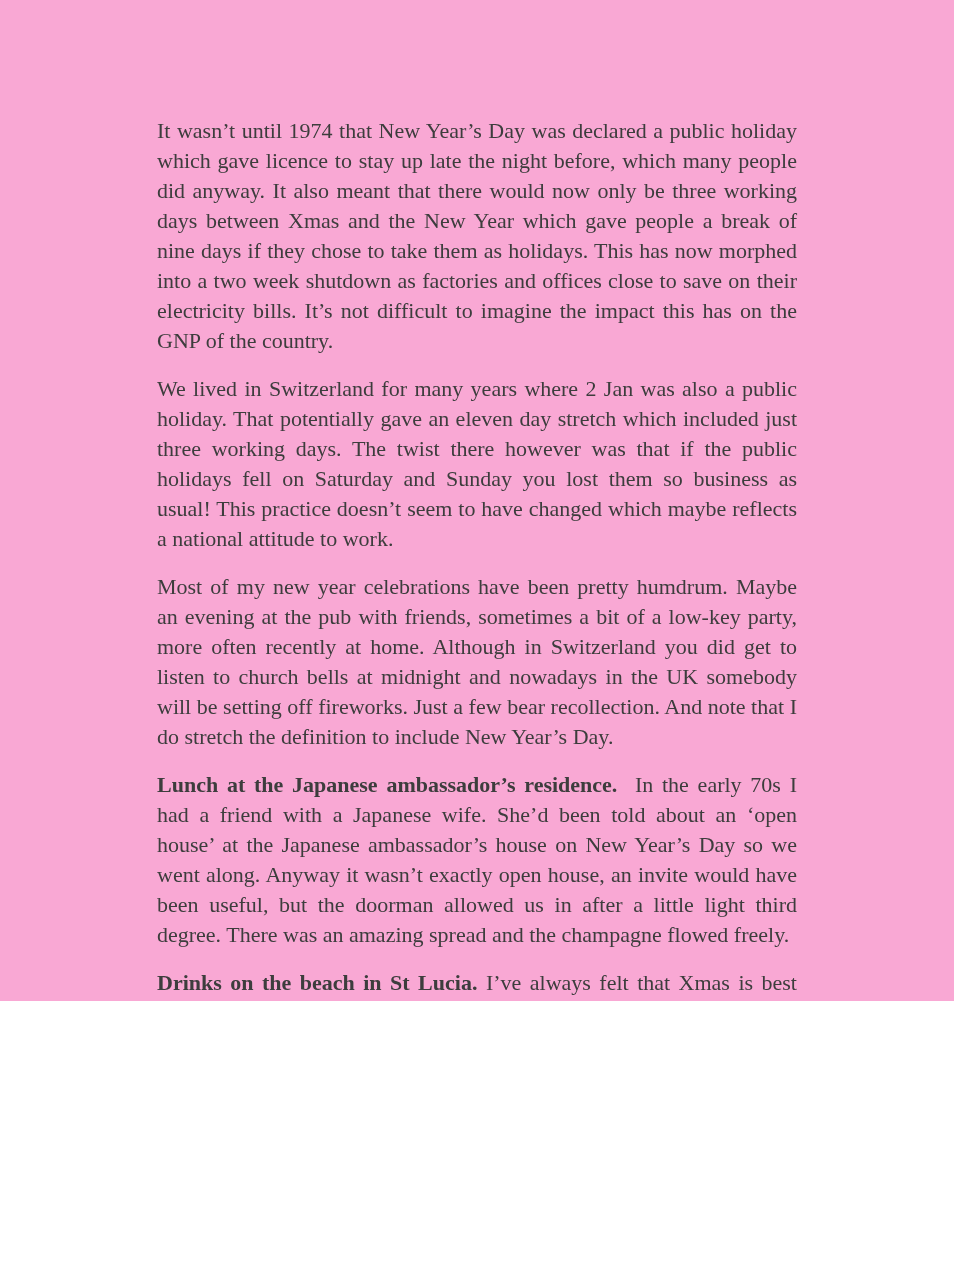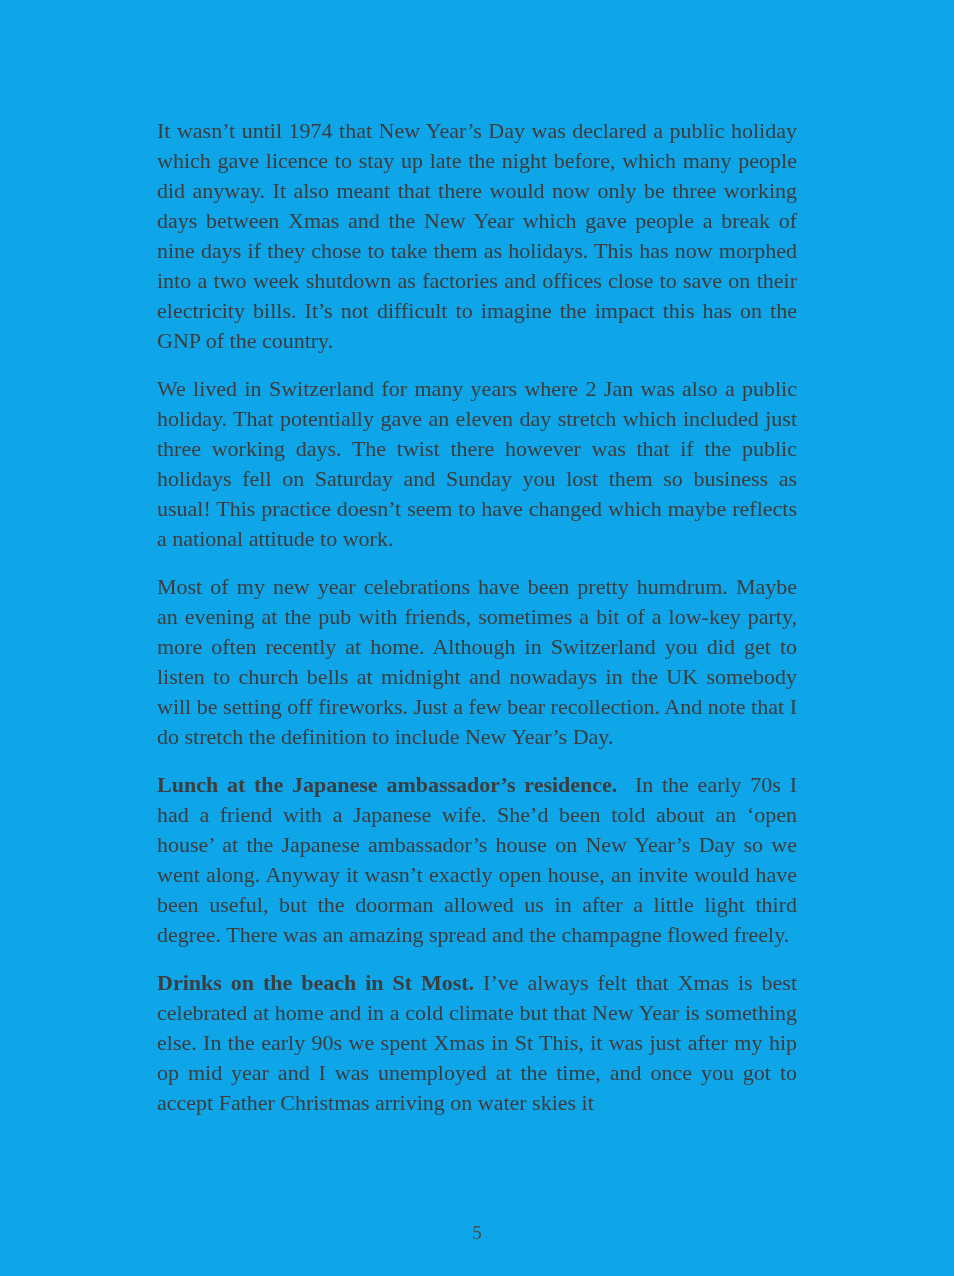--- a/index.html
+++ b/index.html
@@ -3,22 +3,22 @@
 <meta charset="utf-8">
 <style>
   html, body {
     margin: 0;
     padding: 0;
     background: #ffffff;
   }
   .page {
     position: relative;
     width: 954px;
-    height: 1276px;
-    background: #0ea5e9;
+    height: 1001px;
+    background: #f9a8d4;
     overflow: hidden;
     font-family: "Liberation Serif", serif;
   }
   .content {
     position: absolute;
     left: 157px;
     top: 116px;
     width: 640px;
   }
   p.para {
@@ -52,16 +52,16 @@
 </style>
 </head>
 <body>
 
 <div class="page">
   <div class="content">
     <p class="para"><span>It wasn’t until 1974 that New Year’s Day was declared a public holiday which gave licence to stay up late the night before, which many people did anyway. It also meant that there would now only be three working days between Xmas and the New Year which gave people a break of nine days if they chose to take them as holidays. This has now morphed into a two week shutdown as factories and offices close to save on their electricity bills. It’s not difficult to imagine the impact this has on the GNP of the country.</span></p>
     <p class="para"><span>We lived in Switzerland for many years where 2 Jan was also a public holiday. That potentially gave an eleven day stretch which included just three working days. The twist there however was that if the public holidays fell on Saturday and Sunday you lost them so business as usual! This practice doesn’t seem to have changed which maybe reflects a national attitude to work.</span></p>
     <p class="para"><span>Most of my new year celebrations have been pretty humdrum. Maybe an evening at the pub with friends, sometimes a bit of a low-key party, more often recently at home. Although in Switzerland you did get to listen to church bells at midnight and nowadays in the UK somebody will be setting off fireworks. Just a few bear recollection. And note that I do stretch the definition to include New Year’s Day.</span></p>
     <p class="para"><span class="lead">Lunch at the Japanese ambassador’s residence.</span><span>&nbsp; In the early 70s I had a friend with a Japanese wife. She’d been told about an ‘open house’ at the Japanese ambassador’s house on New Year’s Day so we went along. Anyway it wasn’t exactly open house, an invite would have been useful, but the doorman allowed us in after a little light third degree. There was an amazing spread and the champagne flowed freely.</span></p>
-    <p class="para"><span class="lead">Drinks on the beach in St Most.</span><span> I’ve always felt that Xmas is best celebrated at home and in a cold climate but that New Year is something else. In the early 90s we spent Xmas in St This, it was just after my hip op mid year and I was unemployed at the time, and once you got to accept Father Christmas arriving on water skies it</span></p>
+    <p class="para"><span class="lead">Drinks on the beach in St Lucia.</span><span> I’ve always felt that Xmas is best celebrated at home and in a cold climate but that New Year is something else. In the early 90s we spent Xmas in St This, it was just after my hip op mid year and I was unemployed at the time, and once you got to accept Father Christmas arriving on water skies it</span></p>
   </div>
   <div class="page-number">5</div>
 </div>
 
 </body></html>

